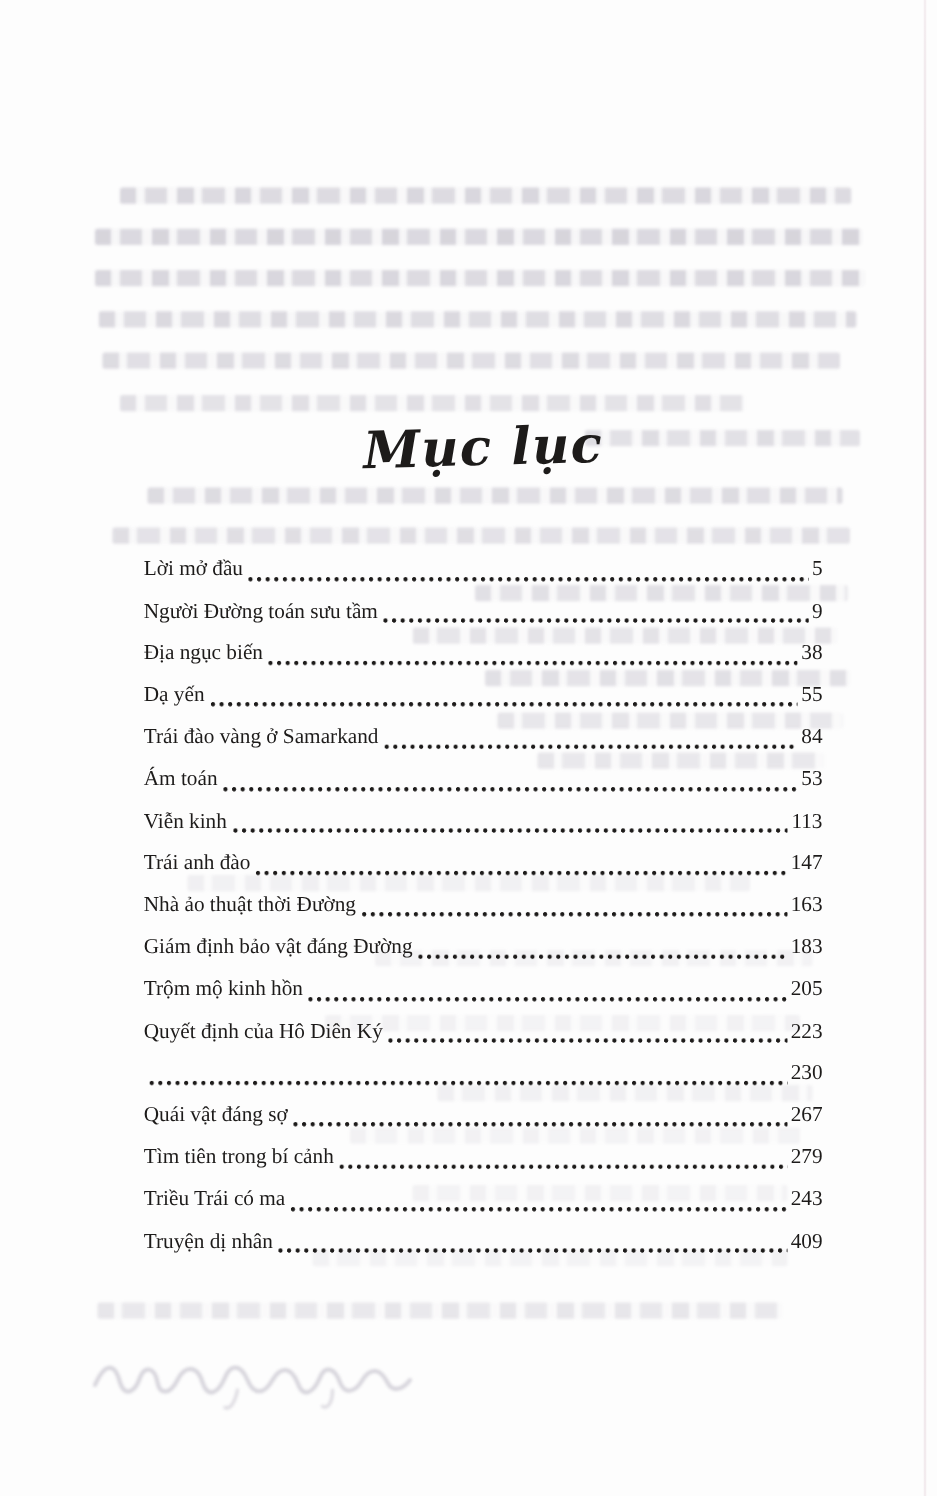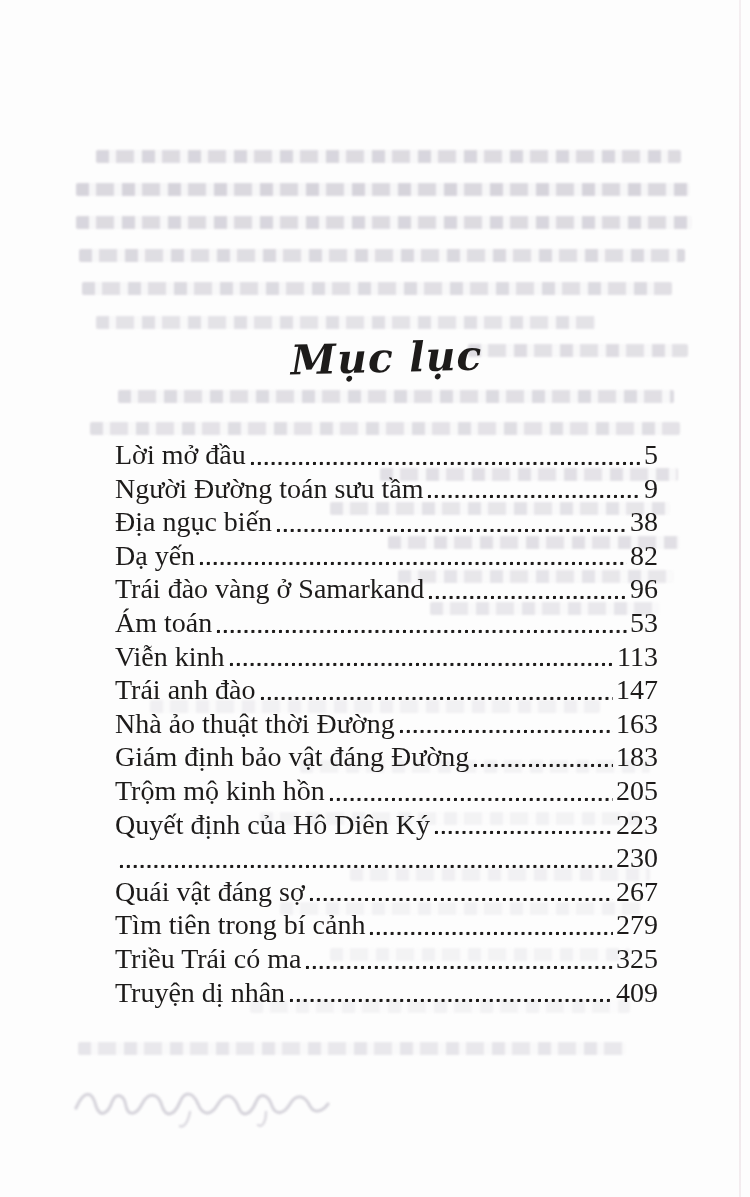--- a/index.html
+++ b/index.html
@@ -24,21 +24,21 @@
     font-family:"DejaVu Serif", serif;
     font-style:italic;font-weight:700;
     font-size:41px;letter-spacing:1px;
     transform:rotate(-1.5deg);
   }
   
   .toc{position:absolute;left:115px;top:438px;width:543px;}
   .toc-row{
     display:flex;align-items:center;
     height:33.6px;line-height:33.6px;
-    font-size:28px;
+    font-size:17px;
   }
   .toc-label{white-space:nowrap;}
   .toc-dots{
     flex:1 1 auto;align-self:flex-end;
     height:5px;margin:0 3px 6px 4px;
     background-image:radial-gradient(circle at 2.4px 2.4px, var(--ink) 1.45px, rgba(0,0,0,0) 1.95px);
     background-size:6.9px 5px;
     background-repeat:repeat-x;
     background-position:left bottom;
   }
@@ -110,27 +110,27 @@
 
       <div class="toc-row">
         <span class="toc-label">Địa ngục biến</span>
         <span class="toc-dots"></span>
         <span class="toc-page">38</span>
       </div>
 
       <div class="toc-row">
         <span class="toc-label">Dạ yến</span>
         <span class="toc-dots"></span>
-        <span class="toc-page">82</span>
+        <span class="toc-page">55</span>
       </div>
 
       <div class="toc-row">
         <span class="toc-label">Trái đào vàng ở Samarkand</span>
         <span class="toc-dots"></span>
-        <span class="toc-page">96</span>
+        <span class="toc-page">84</span>
       </div>
 
       <div class="toc-row">
         <span class="toc-label">Ám toán</span>
         <span class="toc-dots"></span>
         <span class="toc-page">53</span>
       </div>
 
       <div class="toc-row">
         <span class="toc-label">Viễn kinh</span>
@@ -182,21 +182,21 @@
 
       <div class="toc-row">
         <span class="toc-label">Tìm tiên trong bí cảnh</span>
         <span class="toc-dots"></span>
         <span class="toc-page">279</span>
       </div>
 
       <div class="toc-row">
         <span class="toc-label">Triều Trái có ma</span>
         <span class="toc-dots"></span>
-        <span class="toc-page">325</span>
+        <span class="toc-page">243</span>
       </div>
 
       <div class="toc-row">
         <span class="toc-label">Truyện dị nhân</span>
         <span class="toc-dots"></span>
         <span class="toc-page">409</span>
       </div>
     </div>
 
   <div class="ghost-script">

